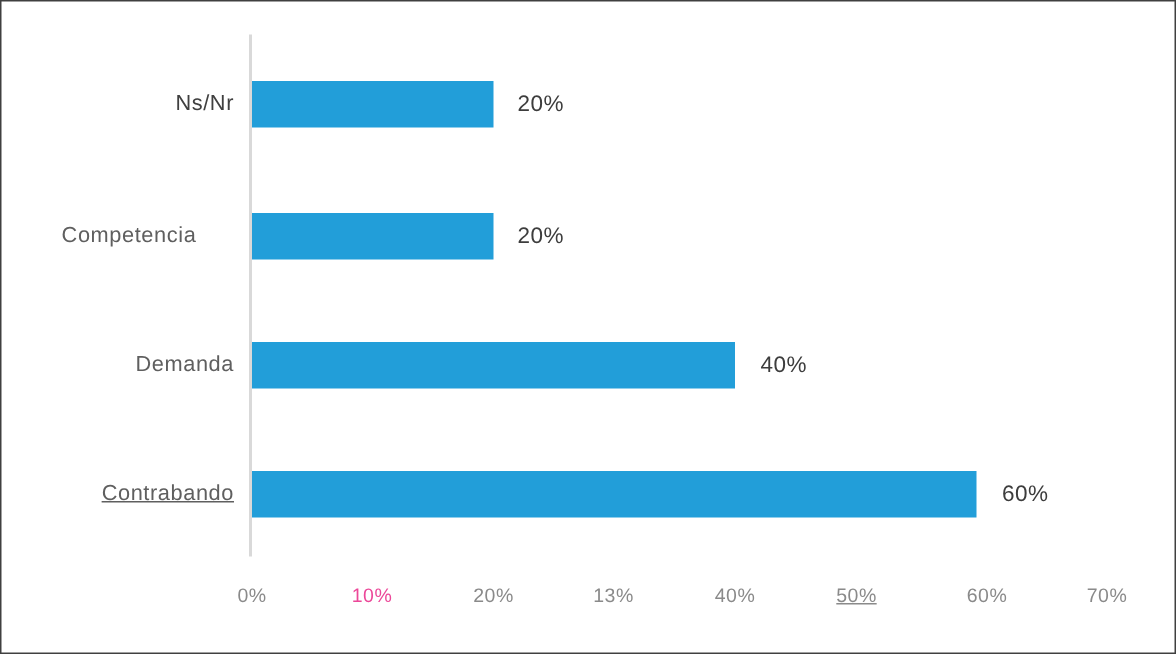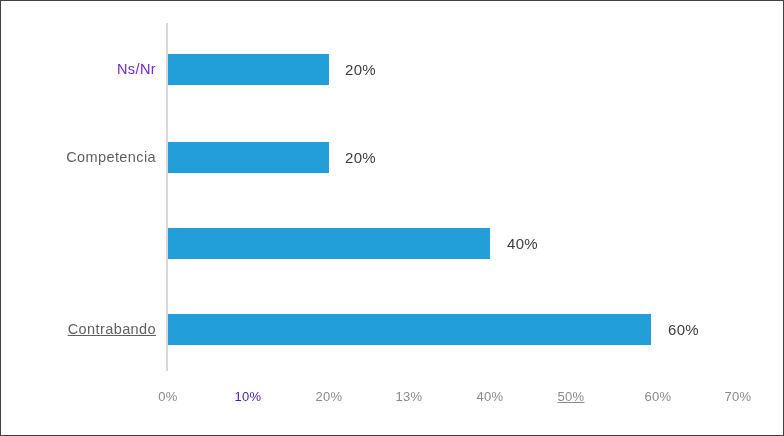--- a/index.html
+++ b/index.html
@@ -78,37 +78,38 @@
   }
 </style>
 </head>
 <body>
 
 <div class="chart-frame" style="border-color: rgb(64, 64, 64); background: rgb(255, 255, 255);">
   <div class="plot-area">
 
     <div class="axis-line" style="background: rgb(217, 217, 217);"></div>
 
-    <div class="cat-label" style="top: 61px; color: #6d28d9;">Ns/Nr</div>
+    <div class="cat-label" style="top: 61px; color: #404040;">Ns/Nr</div>
     <div class="bar" style="top: 53px; width: 161px; background: rgb(34, 158, 217);"></div>
     <div class="value-label" style="top: 61px; left: 344px; color: rgb(61, 61, 61);">20%</div>
 
-    <div class="cat-label" style="top: 149px; color: rgb(95, 95, 95);">Competencia</div>
+    <div class="cat-label" style="top: 149px; color: rgb(95, 95, 95); text-align: center;">Competencia</div>
     <div class="bar" style="top: 141px; width: 161px; background: rgb(34, 158, 217);"></div>
     <div class="value-label" style="top: 149px; left: 344px; color: rgb(61, 61, 61);">20%</div>
 
+    <div class="cat-label" style="top: 235px; color: rgb(95, 95, 95);">Demanda</div>
     <div class="bar" style="top: 227px; width: 322px; background: rgb(34, 158, 217);"></div>
     <div class="value-label" style="top: 235px; left: 506px; color: rgb(61, 61, 61);">40%</div>
 
     <div class="cat-label" style="top: 321px; color: rgb(95, 95, 95); text-decoration: underline;">Contrabando</div>
     <div class="bar" style="top: 313px; width: 483px; background: rgb(34, 158, 217);"></div>
     <div class="value-label" style="top: 321px; left: 667px; color: rgb(61, 61, 61);">60%</div>
 
     <div class="xtick" style="left: 167px; color: rgb(138, 138, 138);">0%</div>
-    <div class="xtick" style="left: 247px; color: #4c1d95;">10%</div>
+    <div class="xtick" style="left: 247px; color: #ec4899;">10%</div>
     <div class="xtick" style="left: 328px; color: rgb(138, 138, 138);">20%</div>
     <div class="xtick" style="left: 408px; color: rgb(138, 138, 138);">13%</div>
     <div class="xtick" style="left: 489px; color: rgb(138, 138, 138);">40%</div>
     <div class="xtick" style="left: 570px; color: rgb(138, 138, 138); text-decoration: underline;">50%</div>
     <div class="xtick" style="left: 657px; color: rgb(138, 138, 138);">60%</div>
     <div class="xtick" style="left: 737px; color: rgb(138, 138, 138);">70%</div>
 
   </div>
 </div>
 

